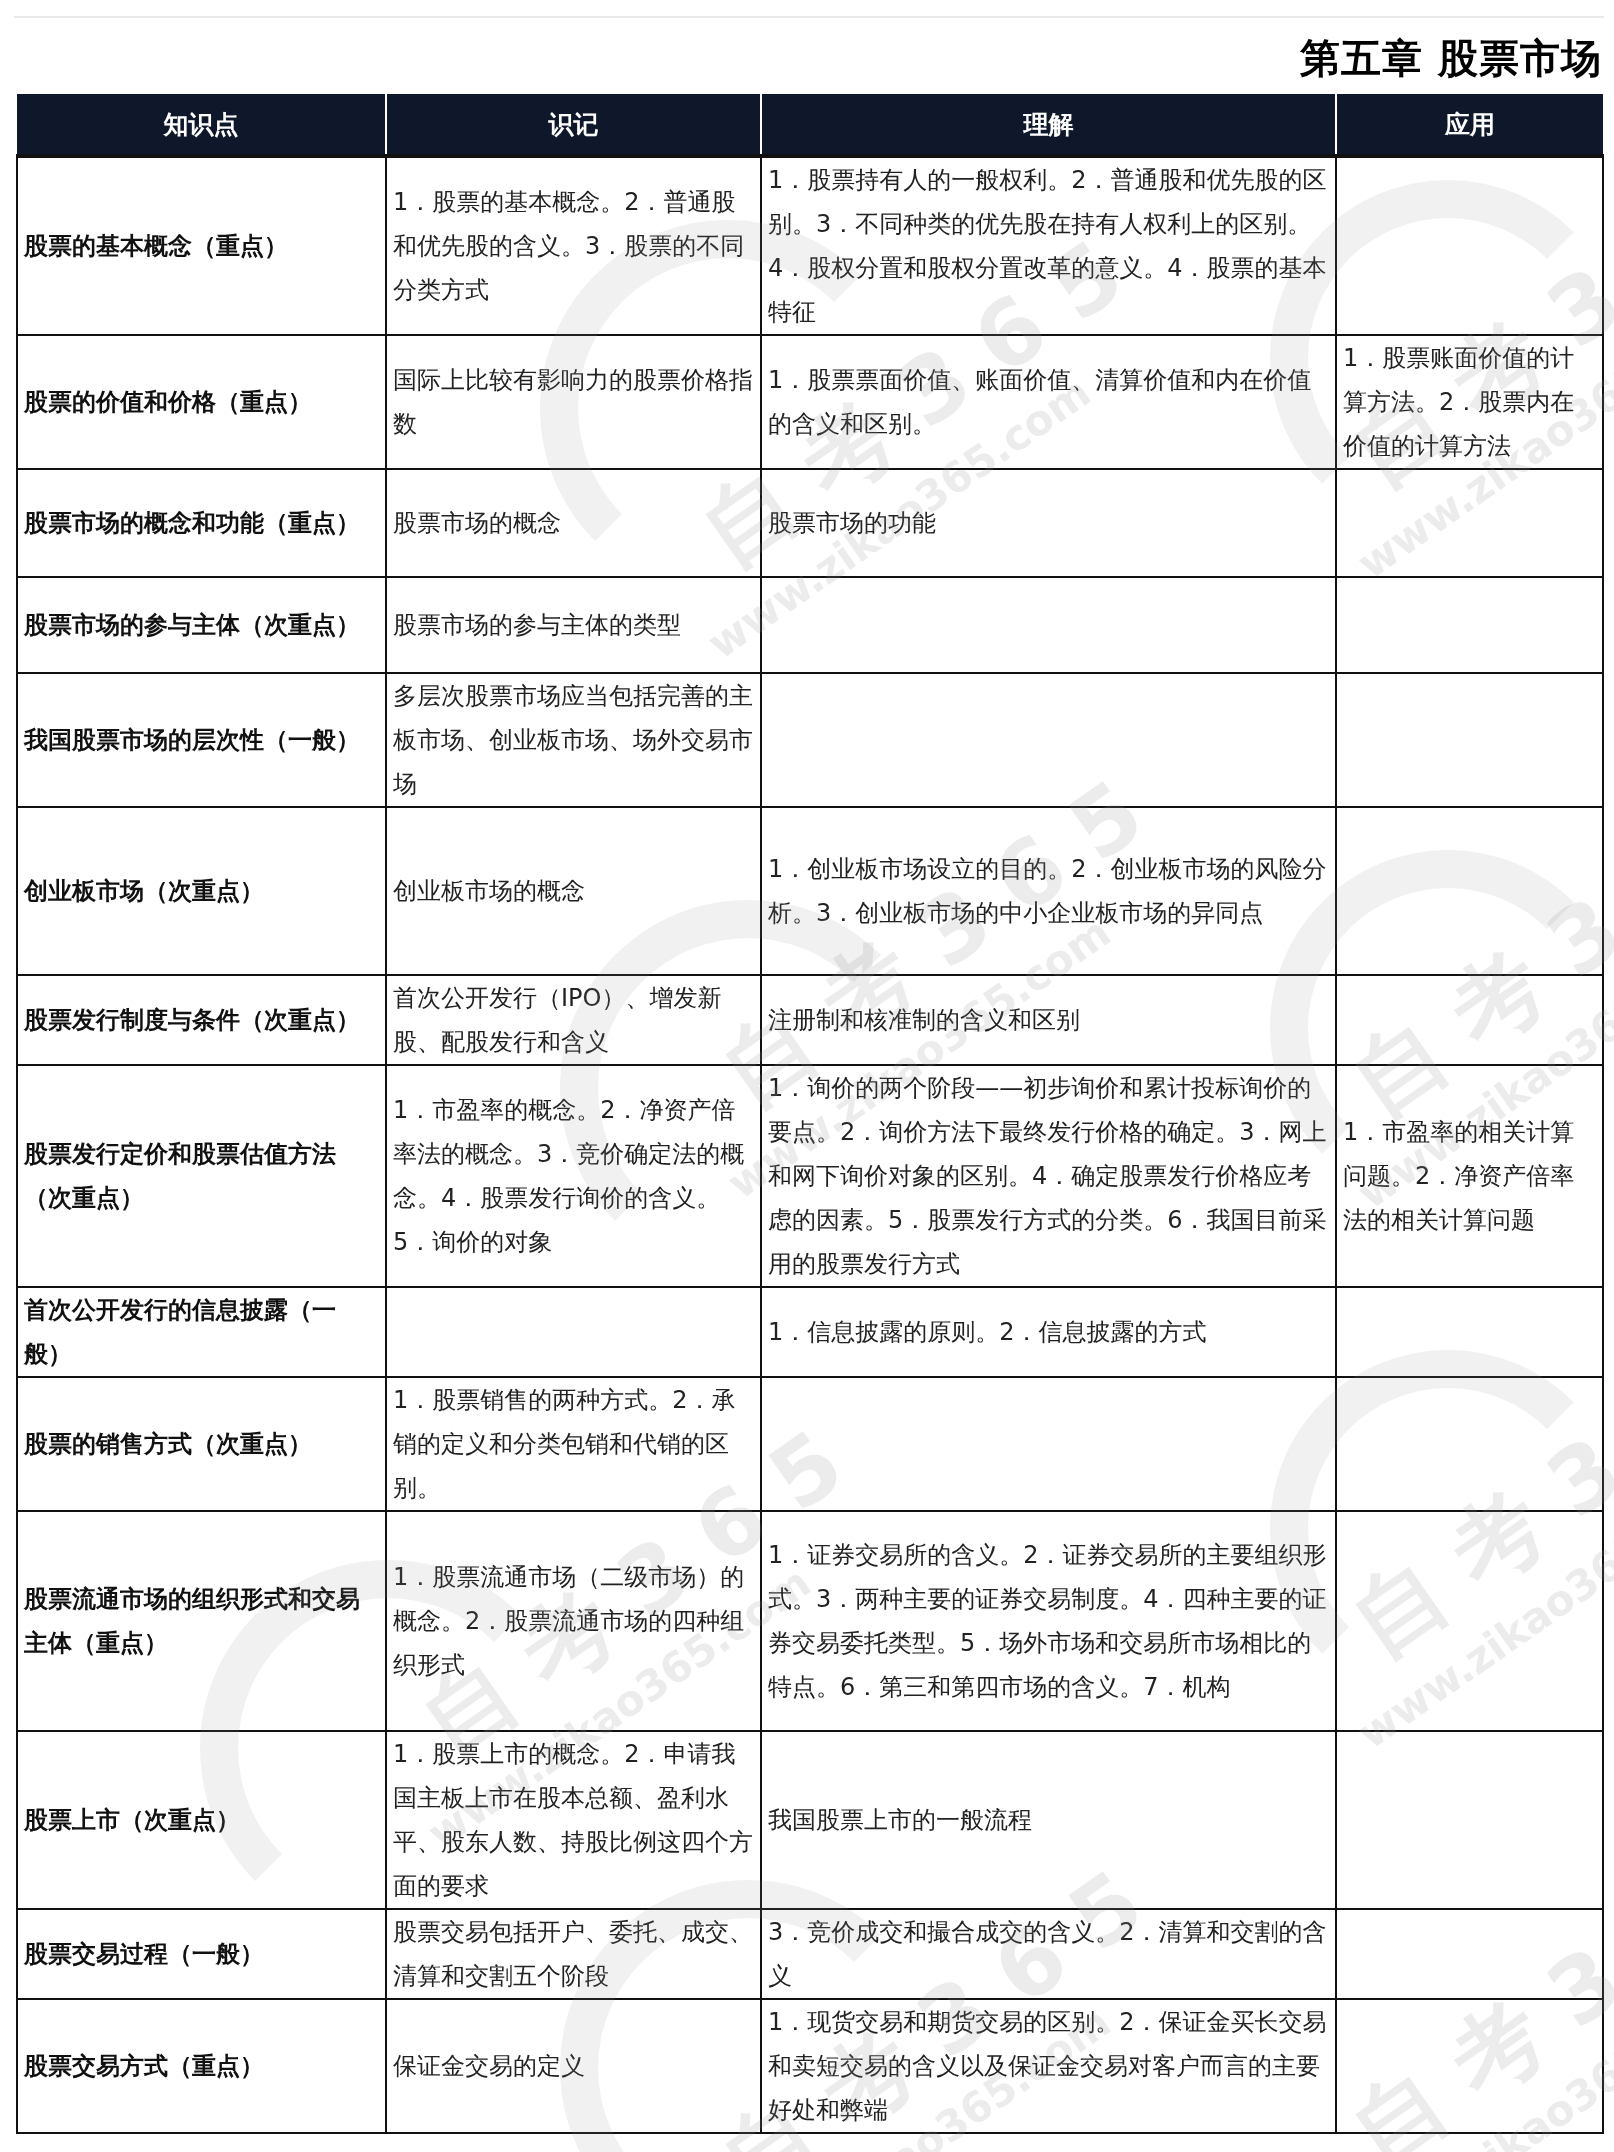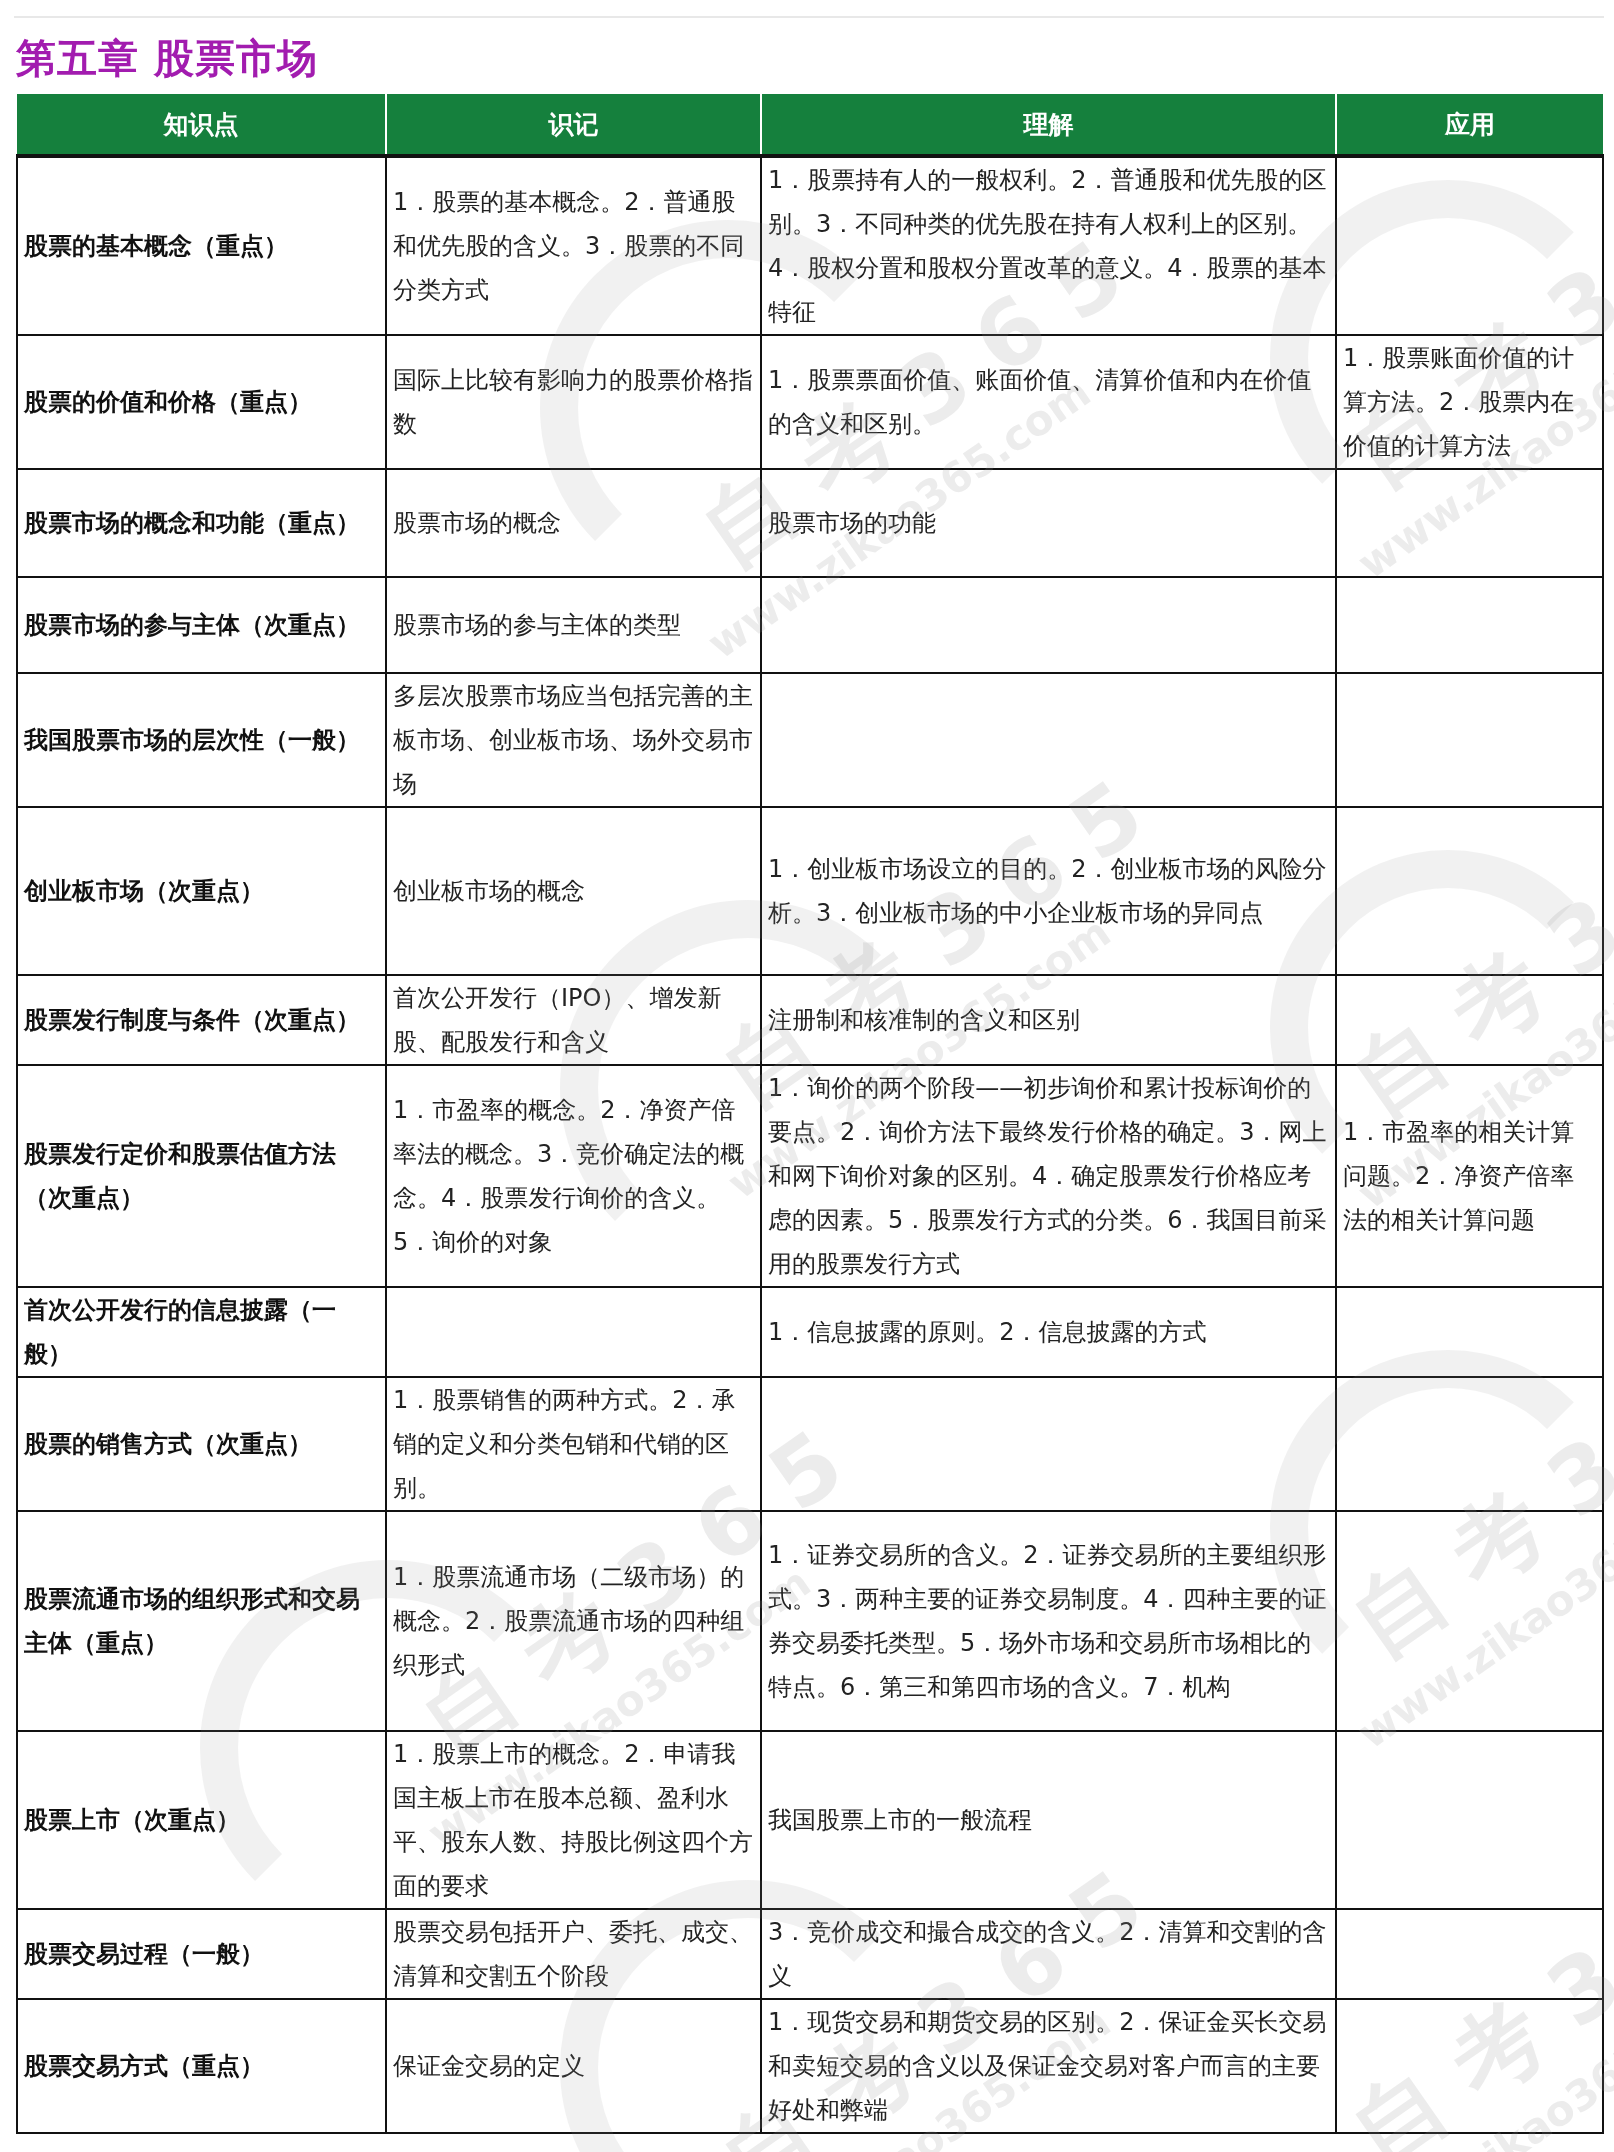--- a/index.html
+++ b/index.html
@@ -1,26 +1,26 @@
 <!DOCTYPE html>
 <html><head>
 <meta charset="utf-8">
 <style>
   html, body { margin:0; padding:0; background:#ffffff; }
   body { width:1614px; height:2152px; position:relative; overflow:hidden;
          font-family:"DejaVu Sans","Liberation Sans",sans-serif; color:#222; }
   .frame { position:absolute; left:14px; top:16px; width:1590px; height:2124px;
            border-top:2px solid #e8e8e8; }
   .title { position:absolute; left:16px; top:22px; width:1586px; height:72px;
-           text-align:left; line-height:72px; font-size:40px; font-weight:bold;
-           color:#a21caf; letter-spacing:1px; }
+           text-align:right; line-height:72px; font-size:40px; font-weight:bold;
+           color:#000000; letter-spacing:1px; }
   table { position:absolute; left:16px; top:94px; width:1586px;
           border-collapse:collapse; table-layout:fixed; }
   col.c1 { width:369px; } col.c2 { width:375px; } col.c3 { width:575px; } col.c4 { width:267px; }
-  th { background:#15803d; color:#fff; font-size:25px; font-weight:bold; height:60px;
+  th { background:#0f172a; color:#fff; font-size:25px; font-weight:bold; height:60px;
        border-left:2px solid #ffffff; border-bottom:4px solid #111; padding:0; text-align:center; }
   th:first-child { border-left:none; }
   td { border:2px solid #111; vertical-align:middle; font-size:24px; line-height:44px;
        padding:0 6px; word-break:break-all; }
   td.kp { font-weight:bold; color:#111; }
   .wm { position:absolute; pointer-events:none; color:rgba(150,150,150,0.18);
         font-weight:bold; transform:rotate(-35deg); white-space:nowrap; }
   .wm .big { font-size:90px; letter-spacing:30px; }
   .wm .url { font-size:42px; display:block; margin-left:-60px; }
   .wm-circle { position:absolute; border-radius:50%; border:38px solid rgba(150,150,150,0.13);

